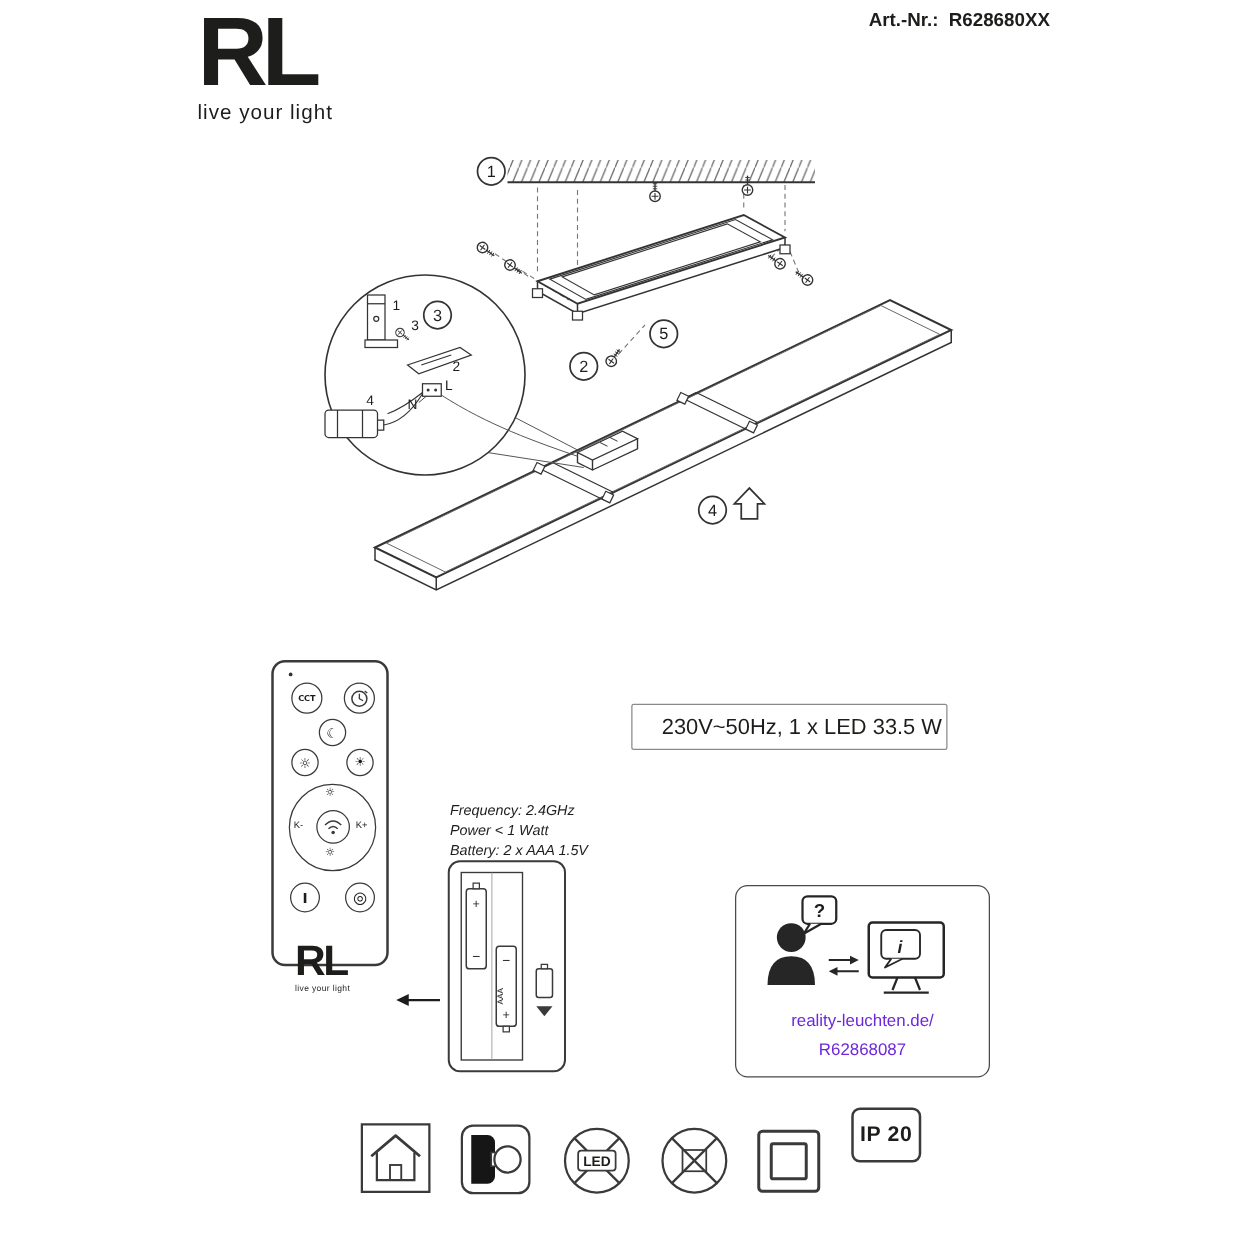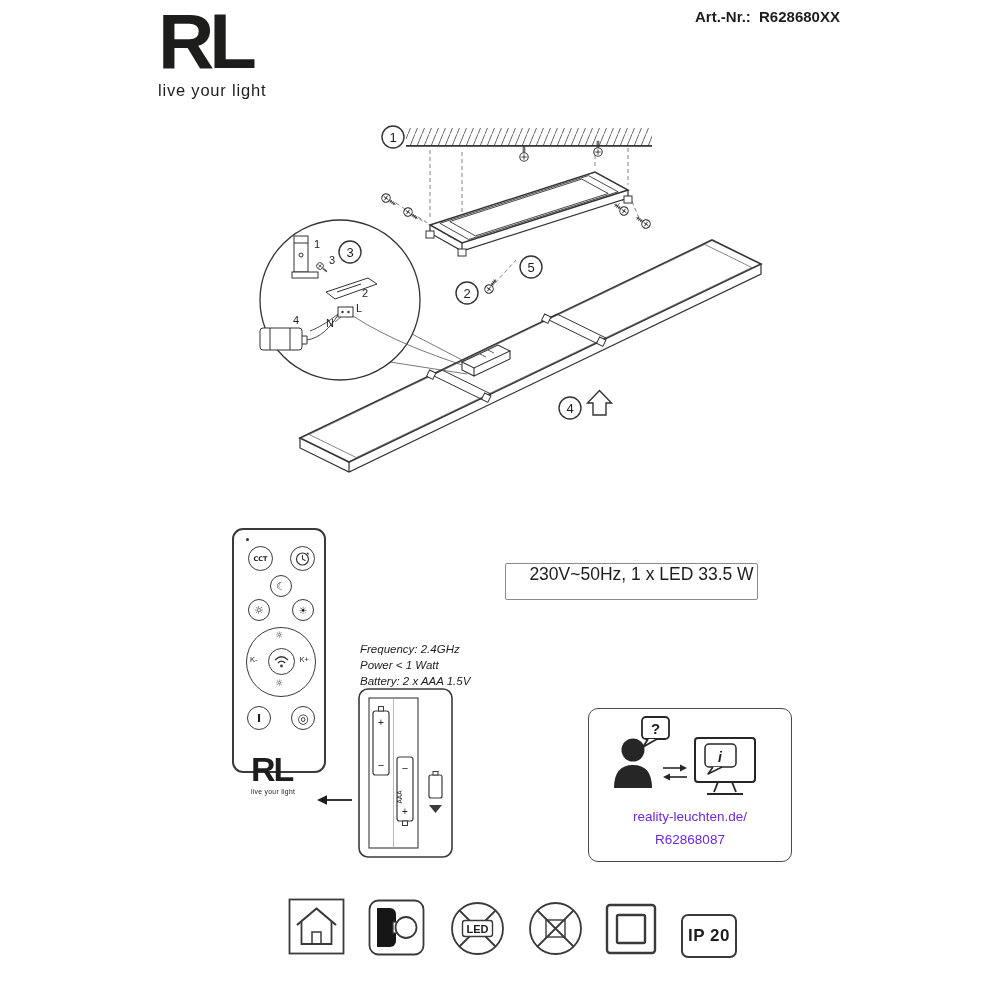--- a/index.html
+++ b/index.html
@@ -3,21 +3,21 @@
 <meta charset="utf-8">
 <style>
   * { margin:0; padding:0; box-sizing:border-box; }
   html,body { background:#ffffff; }
   .page { position:relative; width:1000px; height:1000px; background:#fff;
           font-family:"Liberation Sans",sans-serif; color:#1d1d1b; overflow:hidden; }
   .abs { position:absolute; }
   .logo-rl { font-weight:900; font-size:78px; line-height:0.95; letter-spacing:-5px; color:#1d1d1b; }
   .logo-tag { font-size:16.5px; letter-spacing:0.8px; color:#1d1d1b; margin-top:3px; }
   .artnr { font-size:15px; font-weight:bold; }
-  .spec-box { border:1.5px solid #8a8a8a; border-radius:2px; display:flex; 
+  .spec-box { border:1.5px solid #8a8a8a; border-radius:2px; display:flex; align-items:center;
               justify-content:center; font-size:17.5px; background:#fff;padding-left:20px; }
   .freq { font-size:11.5px; line-height:16px;font-style:italic; }
   .remote { position:absolute; border:2px solid #3a3a3a; border-radius:11px; background:#fff; }
   .rc-btn { position:absolute; border:1.5px solid #3a3a3a; border-radius:50%; display:flex;
             align-items:center; justify-content:center; background:#fff; color:#1d1d1b;
             font-family:"DejaVu Sans","Liberation Sans",sans-serif; }
   .rc-center { position:absolute; left:0; right:0; text-align:center;
                font-family:"DejaVu Sans",sans-serif; }
   .support { position:absolute; border:1.5px solid #4a4a4a; border-radius:10px; background:#fff; }
   .support-text { position:absolute; left:0; right:0; text-align:center; font-size:13.5px; color:#6d28d9; }
@@ -167,21 +167,21 @@
         <text x="291" y="171.5" font-size="13" text-anchor="middle">5</text>
       </g>
       <g>
         <circle cx="330" cy="308" r="11" fill="#fff" stroke="#333" stroke-width="1.4"></circle>
         <text x="330" y="312.5" font-size="13" text-anchor="middle">4</text>
       </g>
     </g>
     <path d="M353,315 V303 H347.5 L359.5,290.5 L371.5,303 H366 V315 Z" fill="#fff" stroke="#333" stroke-width="1.4"></path>
   </svg>
 
-  <div class="remote" style="left:232px;top:528px;width:94px;height:245px">
+  <div class="remote" style="left:217px;top:528px;width:94px;height:245px">
     <div class="abs" style="left:12px;top:8px;width:3px;height:3px;border-radius:50%;background:#333"></div>
     <div class="rc-btn" style="left:14px;top:16px;width:25px;height:25px;font-size:6.5px;font-weight:bold">
       <span>CCT</span>
     </div>
     <div class="rc-btn" style="left:56px;top:16px;width:25px;height:25px">
       <svg width="17" height="17" viewBox="0 0 17 17">
         <circle cx="8.5" cy="9" r="6" fill="none" stroke="#3a3a3a" stroke-width="1.2"></circle>
         <path d="M8.5,9 V5.4 M8.5,9 l2.6,1.4" stroke="#3a3a3a" stroke-width="1.1" fill="none" stroke-linecap="round"></path>
         <path d="M12.8,2.8 l2,1.6" stroke="#3a3a3a" stroke-width="1.1" fill="none"></path>
       </svg>
@@ -320,18 +320,18 @@
     </svg>
   </div>
 
   <div class="icon-box" style="left:604px;top:902px;width:54px;height:54px">
     <svg width="54" height="54" viewBox="0 0 54 54">
       <rect x="3" y="3" width="48" height="48" rx="3" fill="#fff" stroke="#3a3a3a" stroke-width="2.4"></rect>
       <rect x="13" y="13" width="28" height="28" rx="1.5" fill="none" stroke="#3a3a3a" stroke-width="2.4"></rect>
     </svg>
   </div>
 
-  <div class="ip-box abs" style="left:681px;top:914px;width:56px;height:44px">
+  <div class="ip-box abs" style="left:681px;top:886px;width:56px;height:44px">
     <span>IP 20</span>
   </div>
 
 
 </div>
 
 </body></html>

